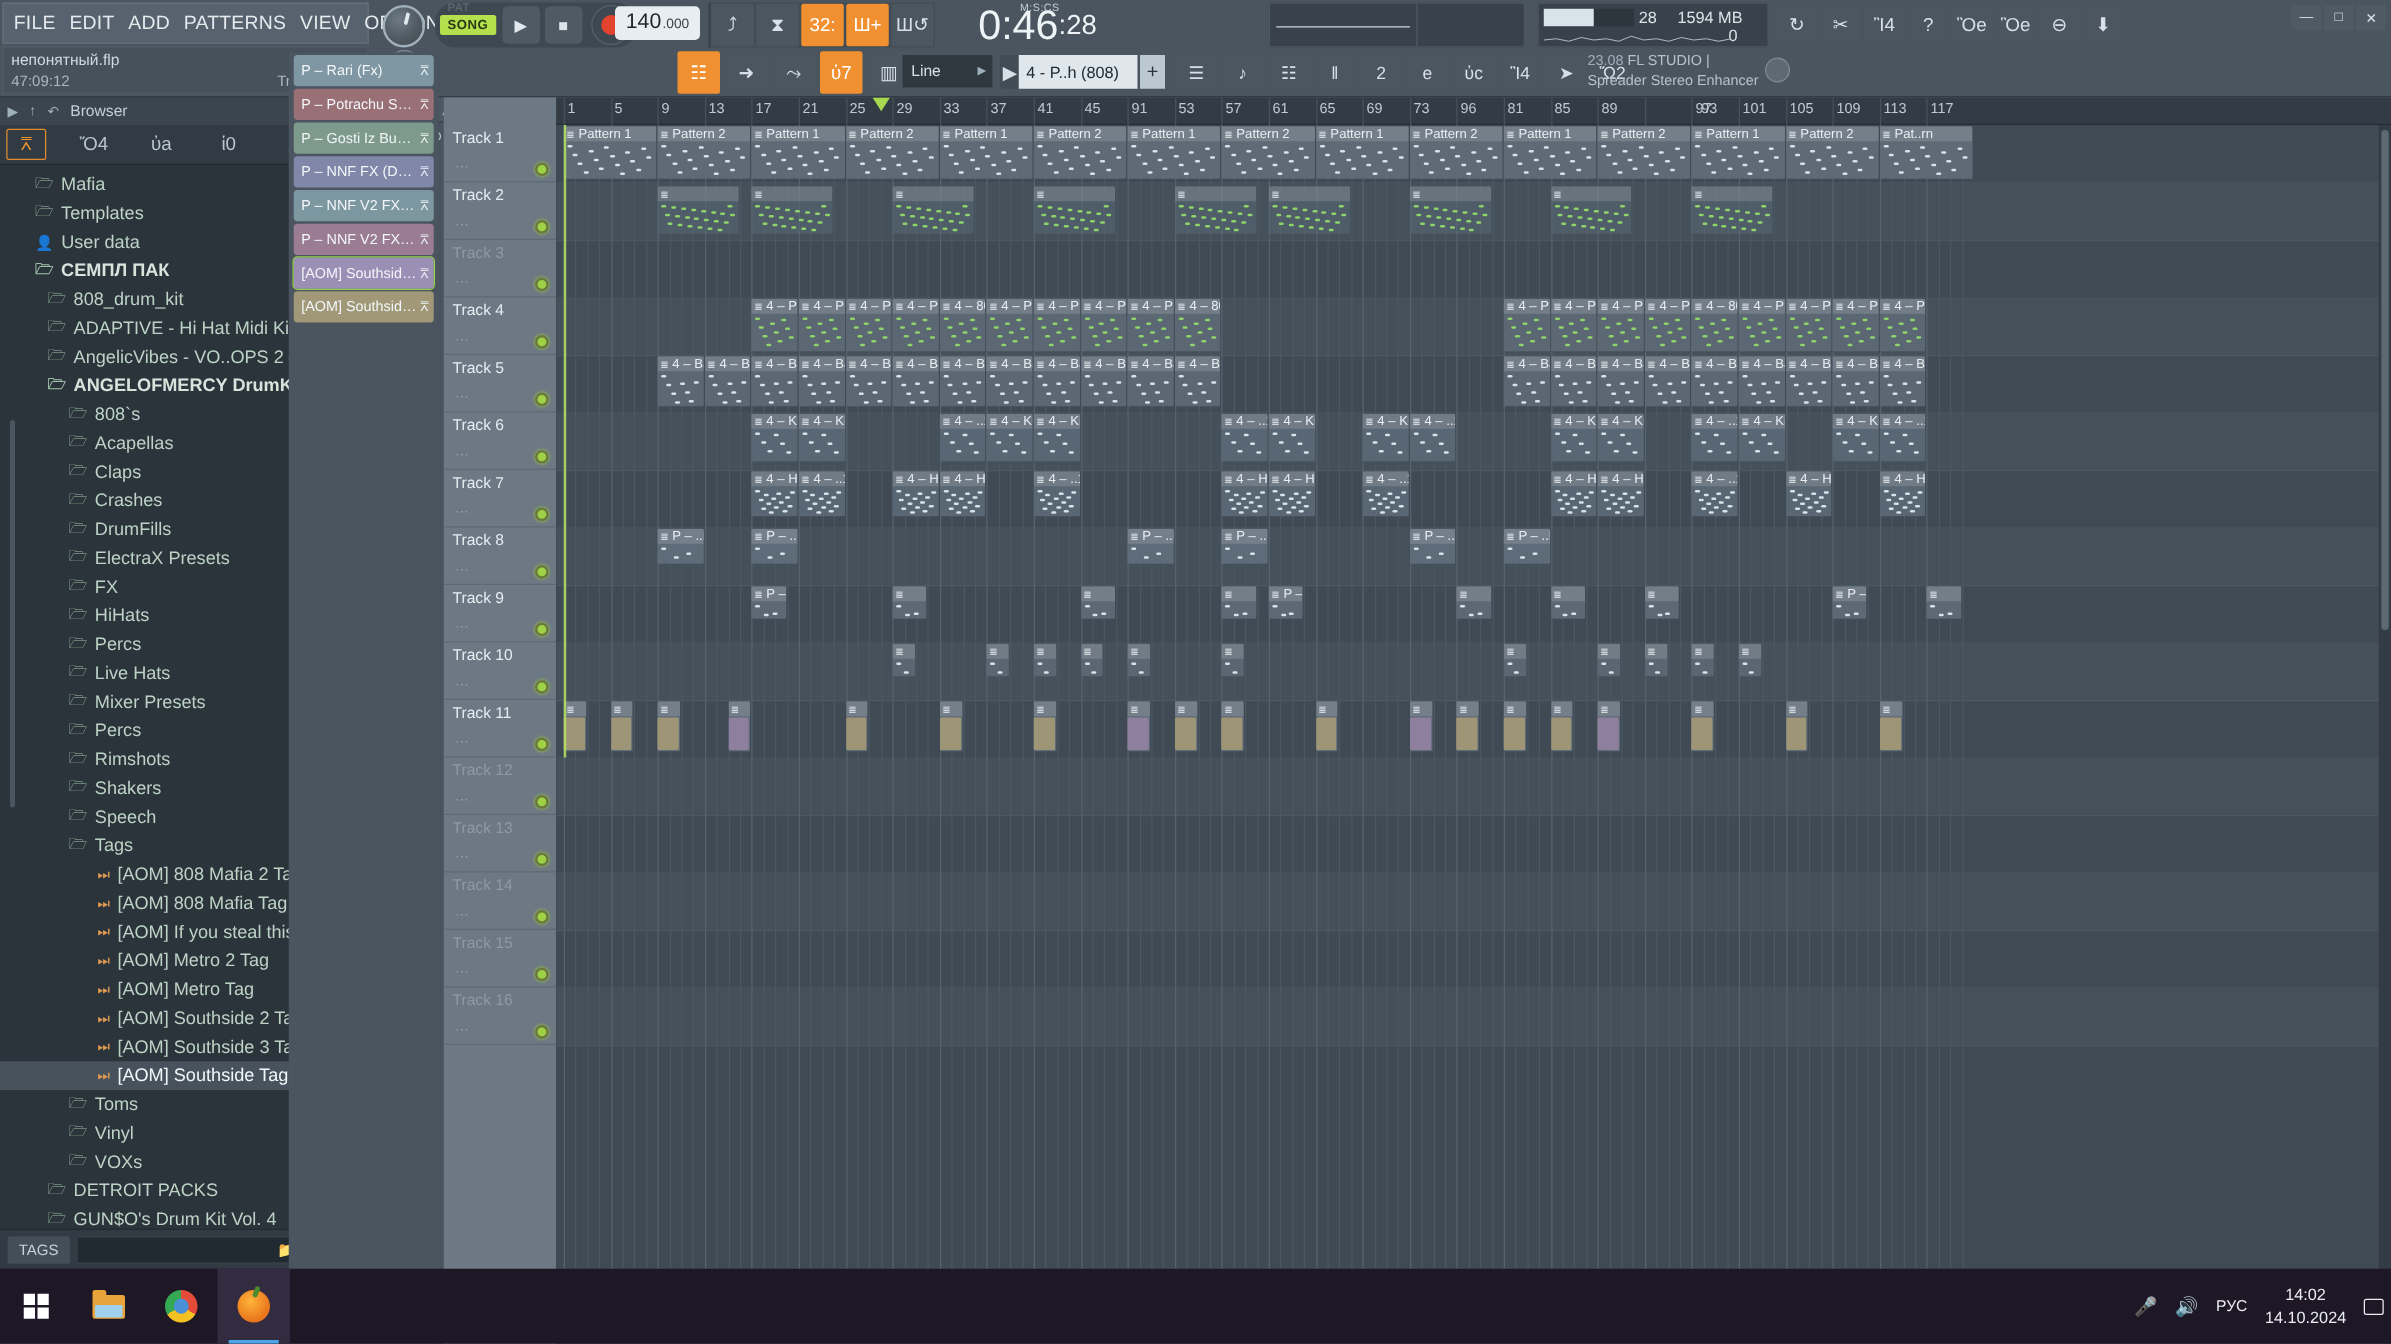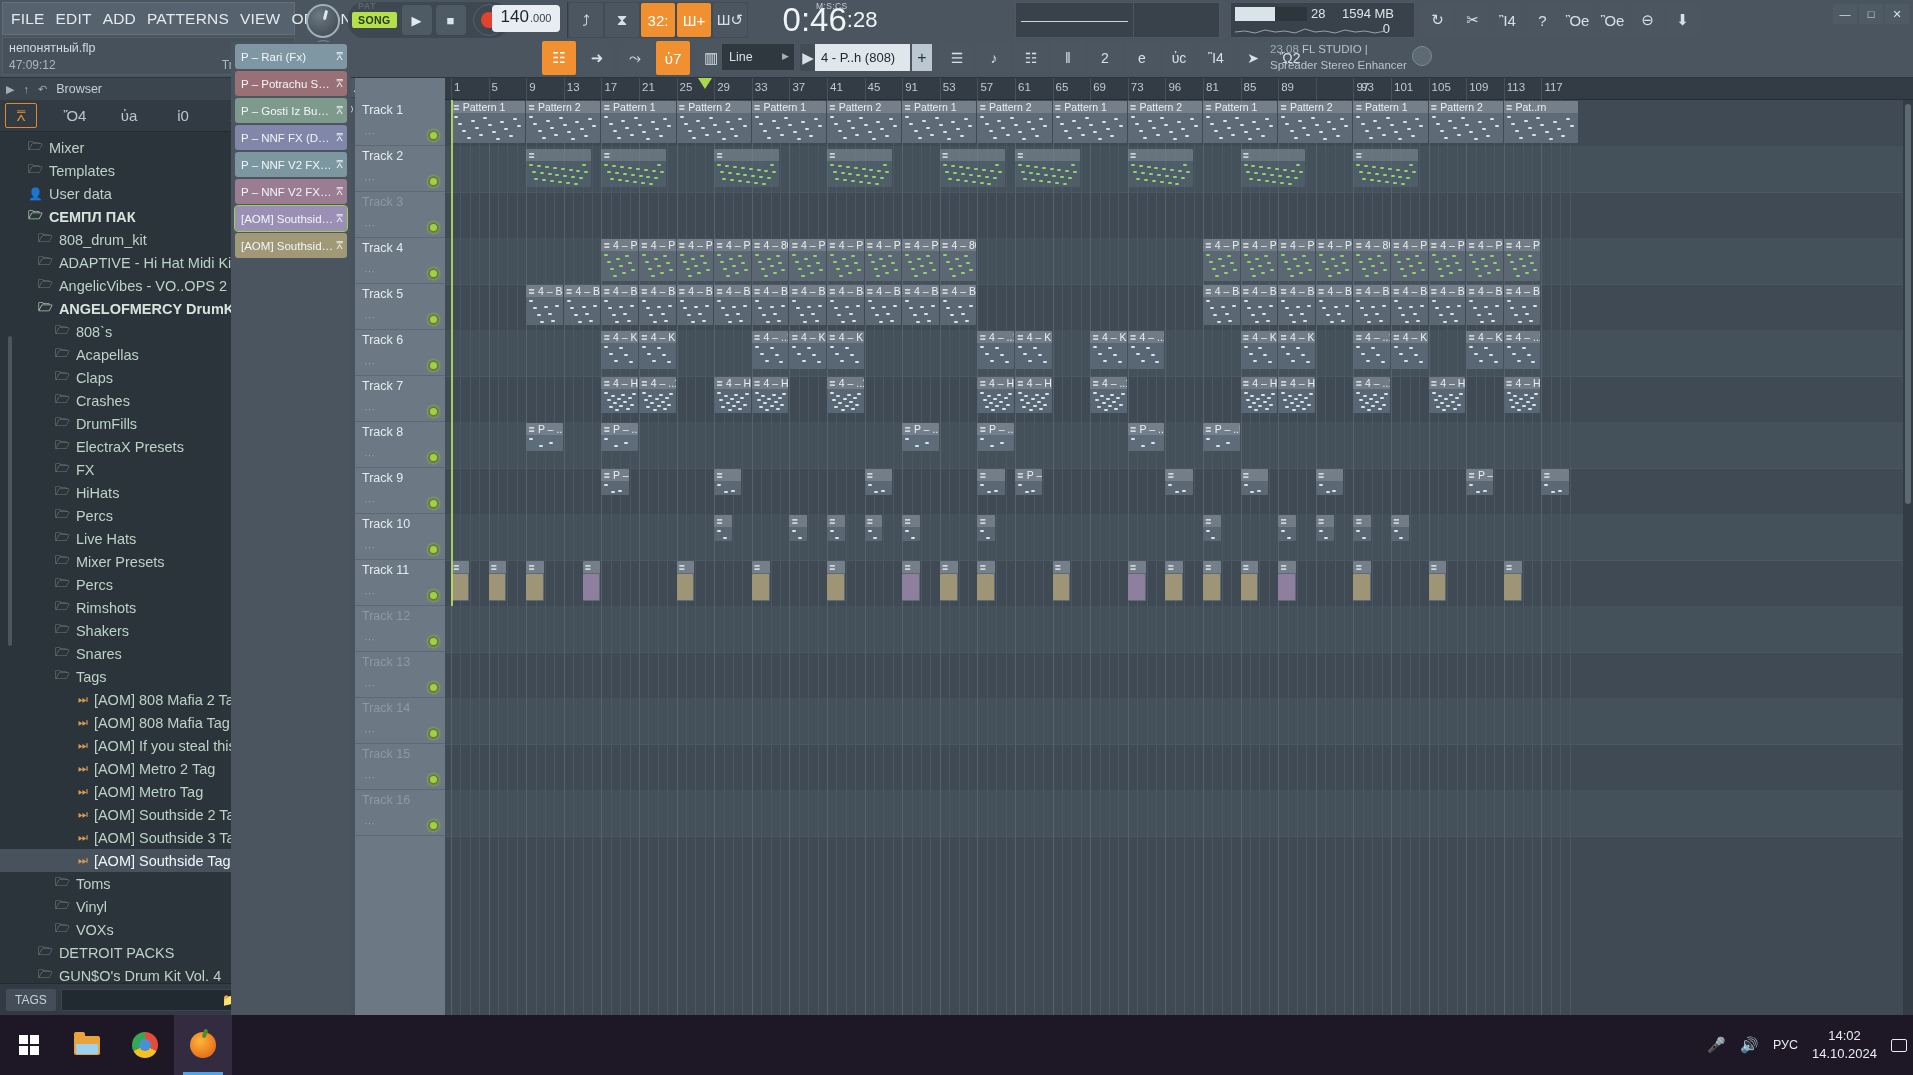--- a/index.html
+++ b/index.html
@@ -594,21 +594,21 @@
         <div class="btab">ὐa</div>
         <div class="btab">ἱ0</div>
         <div class="btab">☁</div>
       </div>
     <div class="scroll-l">
         <div class="scroll-thumb"></div>
       </div>
     <div class="tree" id="browser-tree">
         <div class="trow">
           <span class="tfolder">🗁</span>
-          <span>Mixer</span>
+          <span>Mafia</span>
         </div>
         <div class="trow">
           <span class="tfolder">🗁</span>
           <span>Templates</span>
         </div>
         <div class="trow">
           <span class="tuser">👤</span>
           <span>User data</span>
         </div>
         <div class="trow bold">
@@ -682,21 +682,21 @@
         <div class="trow d2">
           <span class="tfolder">🗁</span>
           <span>Rimshots</span>
         </div>
         <div class="trow d2">
           <span class="tfolder">🗁</span>
           <span>Shakers</span>
         </div>
         <div class="trow d2">
           <span class="tfolder">🗁</span>
-          <span>Snares</span>
+          <span>Speech</span>
         </div>
         <div class="trow d2">
           <span class="tfolder">🗁</span>
           <span>Tags</span>
         </div>
         <div class="trow d3">
           <span class="taudio">⏭</span>
           <span>[AOM] 808 Mafia 2 Tag</span>
         </div>
         <div class="trow d3">

